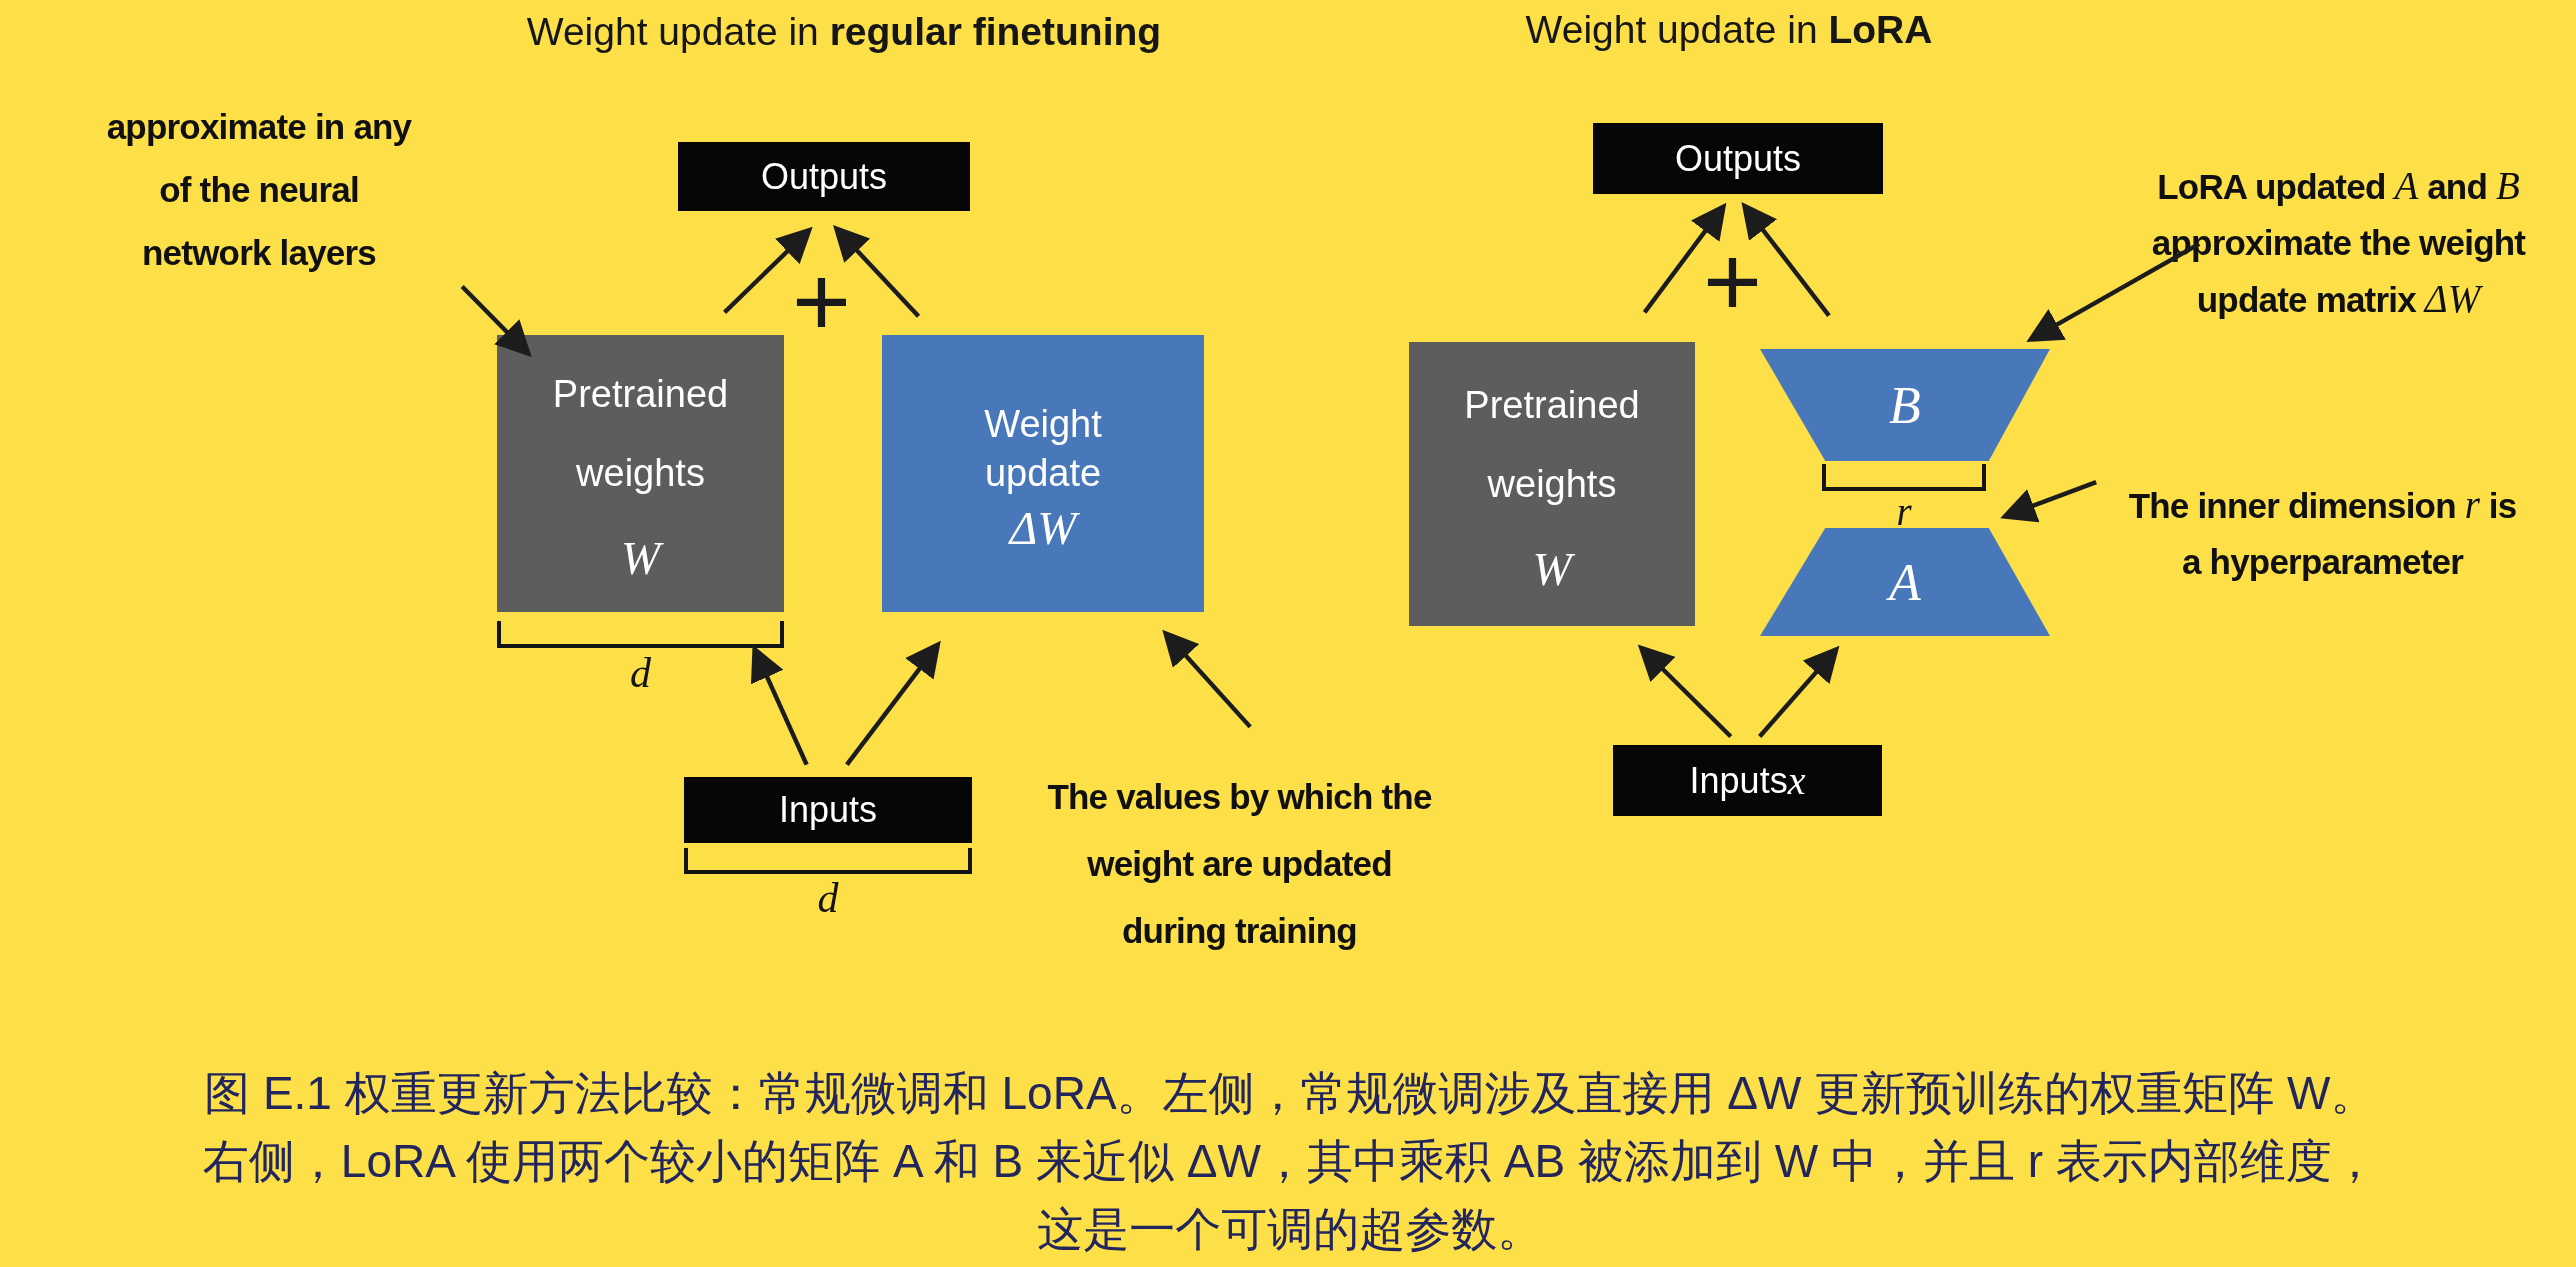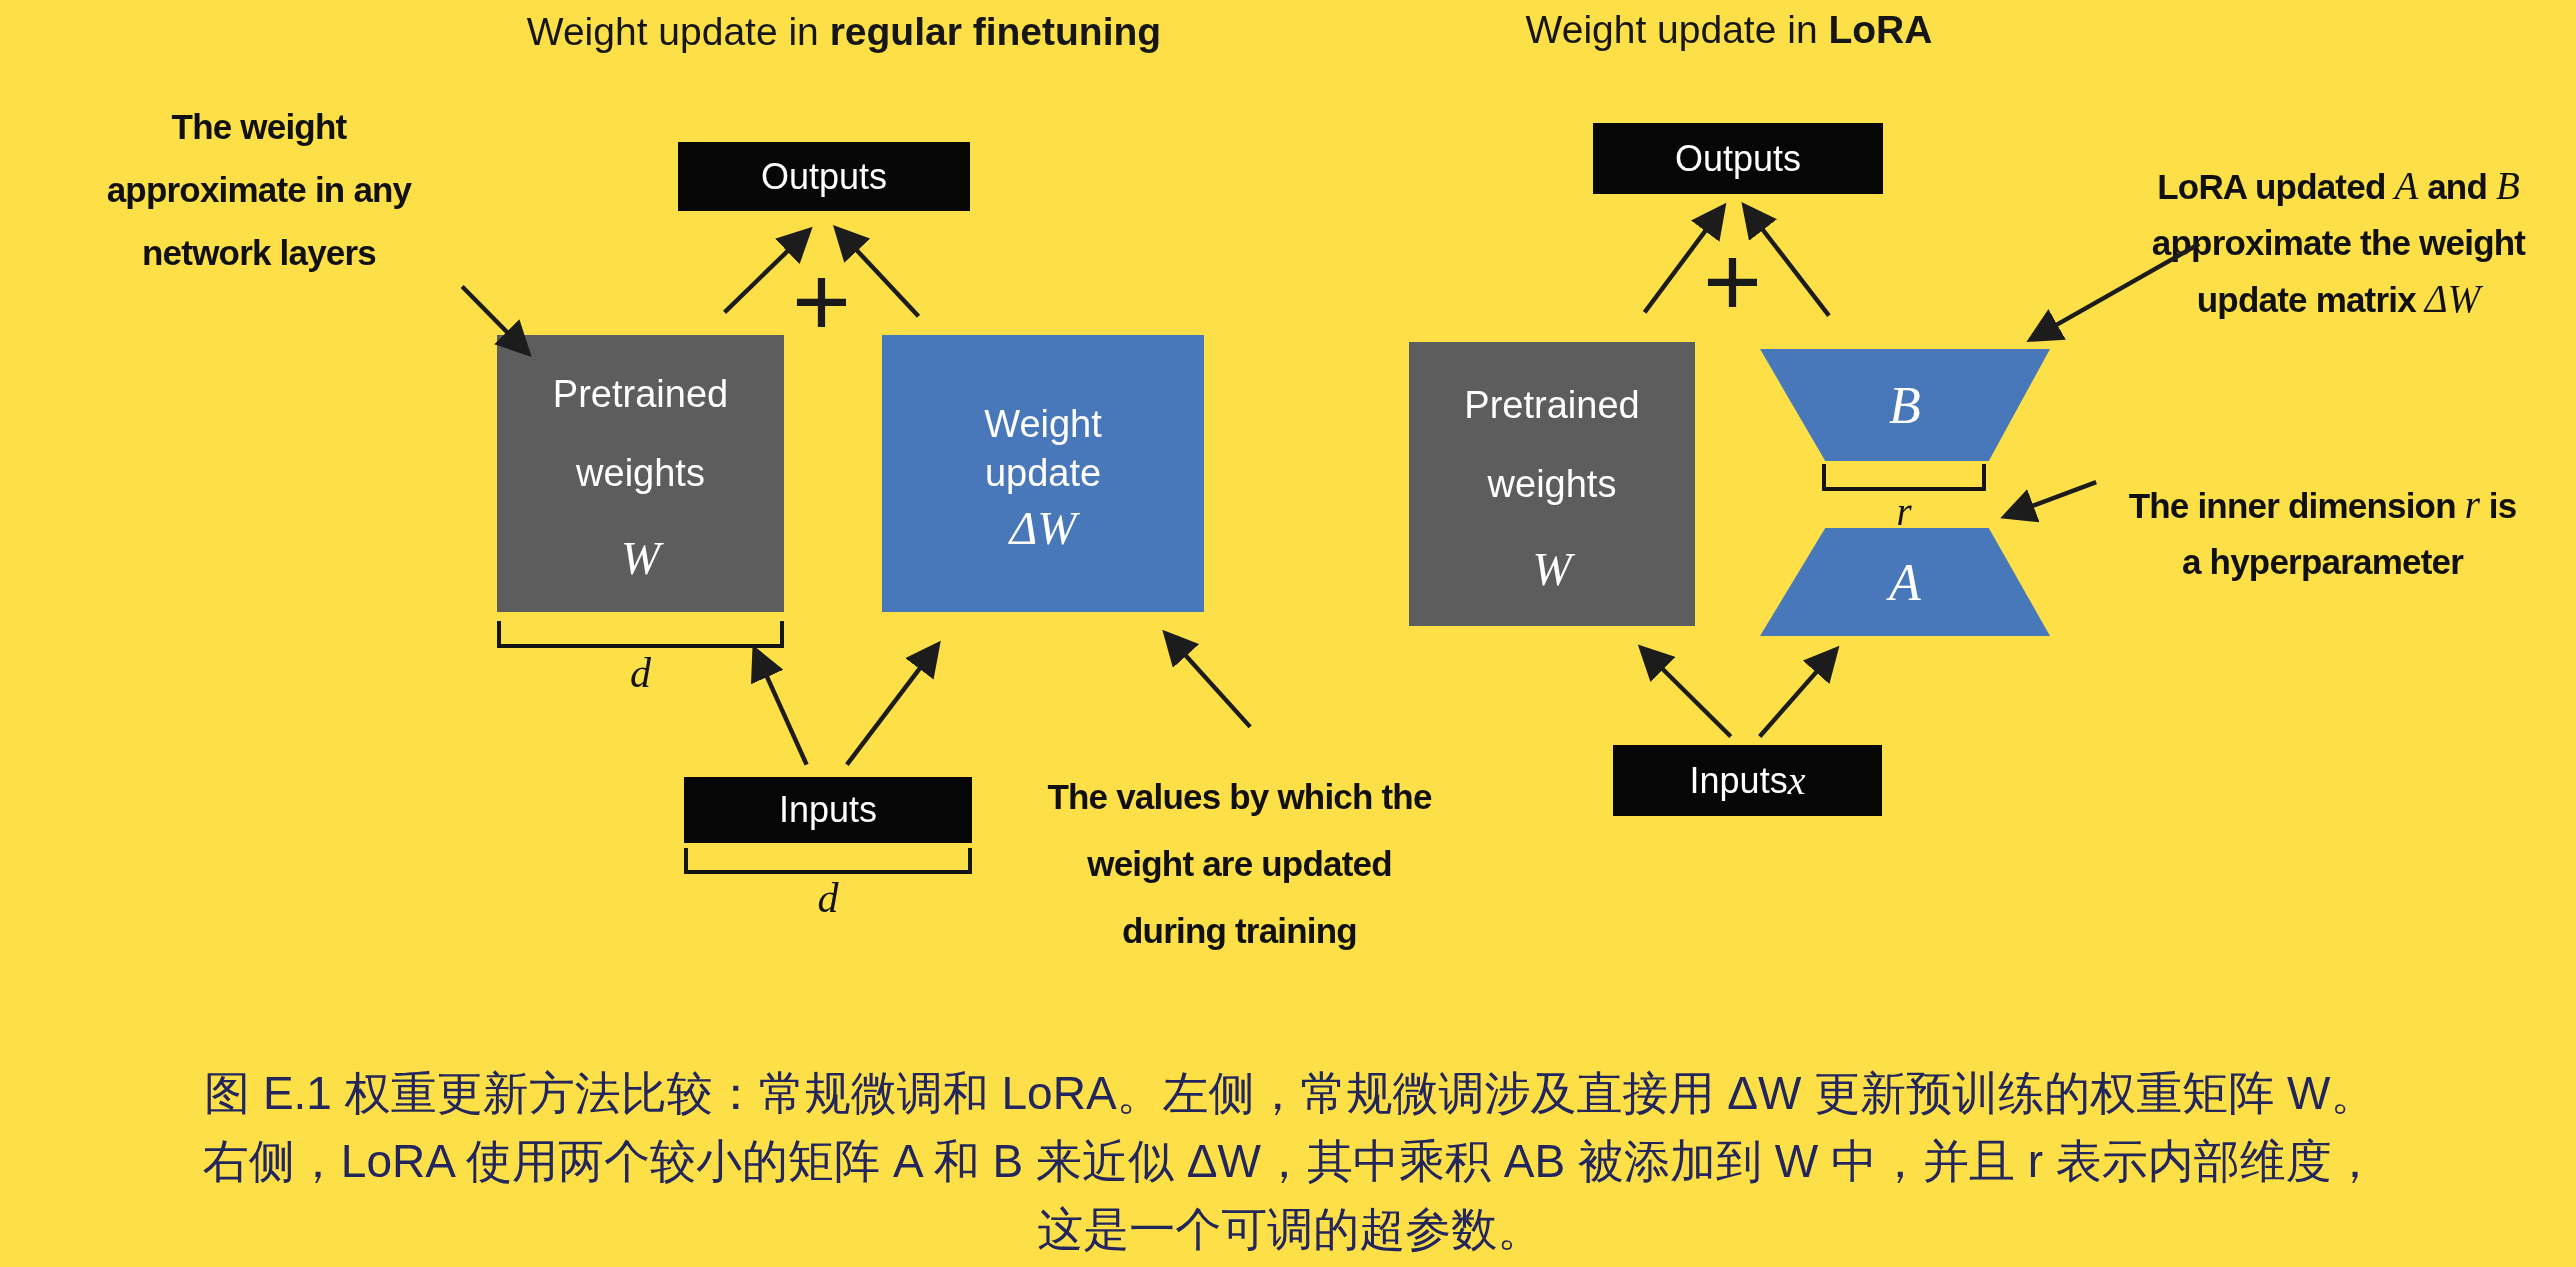--- a/index.html
+++ b/index.html
@@ -46,22 +46,22 @@
   .arrows marker path { fill:var(--arrow_black,#1c1c1c); }
 </style>
 </head>
 <body>
 
 <div class="stage">
 
   <div class="abs title" style="left:361px; top:9.7px; width:966px;"><span>Weight update in </span><b>regular finetuning</b></div>
 
   <div class="abs annot lh78" style="left:76px; top:95px; width:366px;">
-    <span class="ln">The weight</span>
     <span class="ln">approximate in any</span>
+    <span class="ln">of the neural</span>
     <span class="ln">network layers</span>
   </div>
 
   <div class="abs blackbox" style="left:678px; top:142px; width:292px; height:69px;">
       <span>Outputs</span>
     </div>
 
   <div class="abs plus" style="left:761px; top:242px; width:121px; height:119px; line-height:119px;">+</div>
 
   <div class="abs matrix graybox" style="left:497px; top:335px; width:287px; height:277px;">

